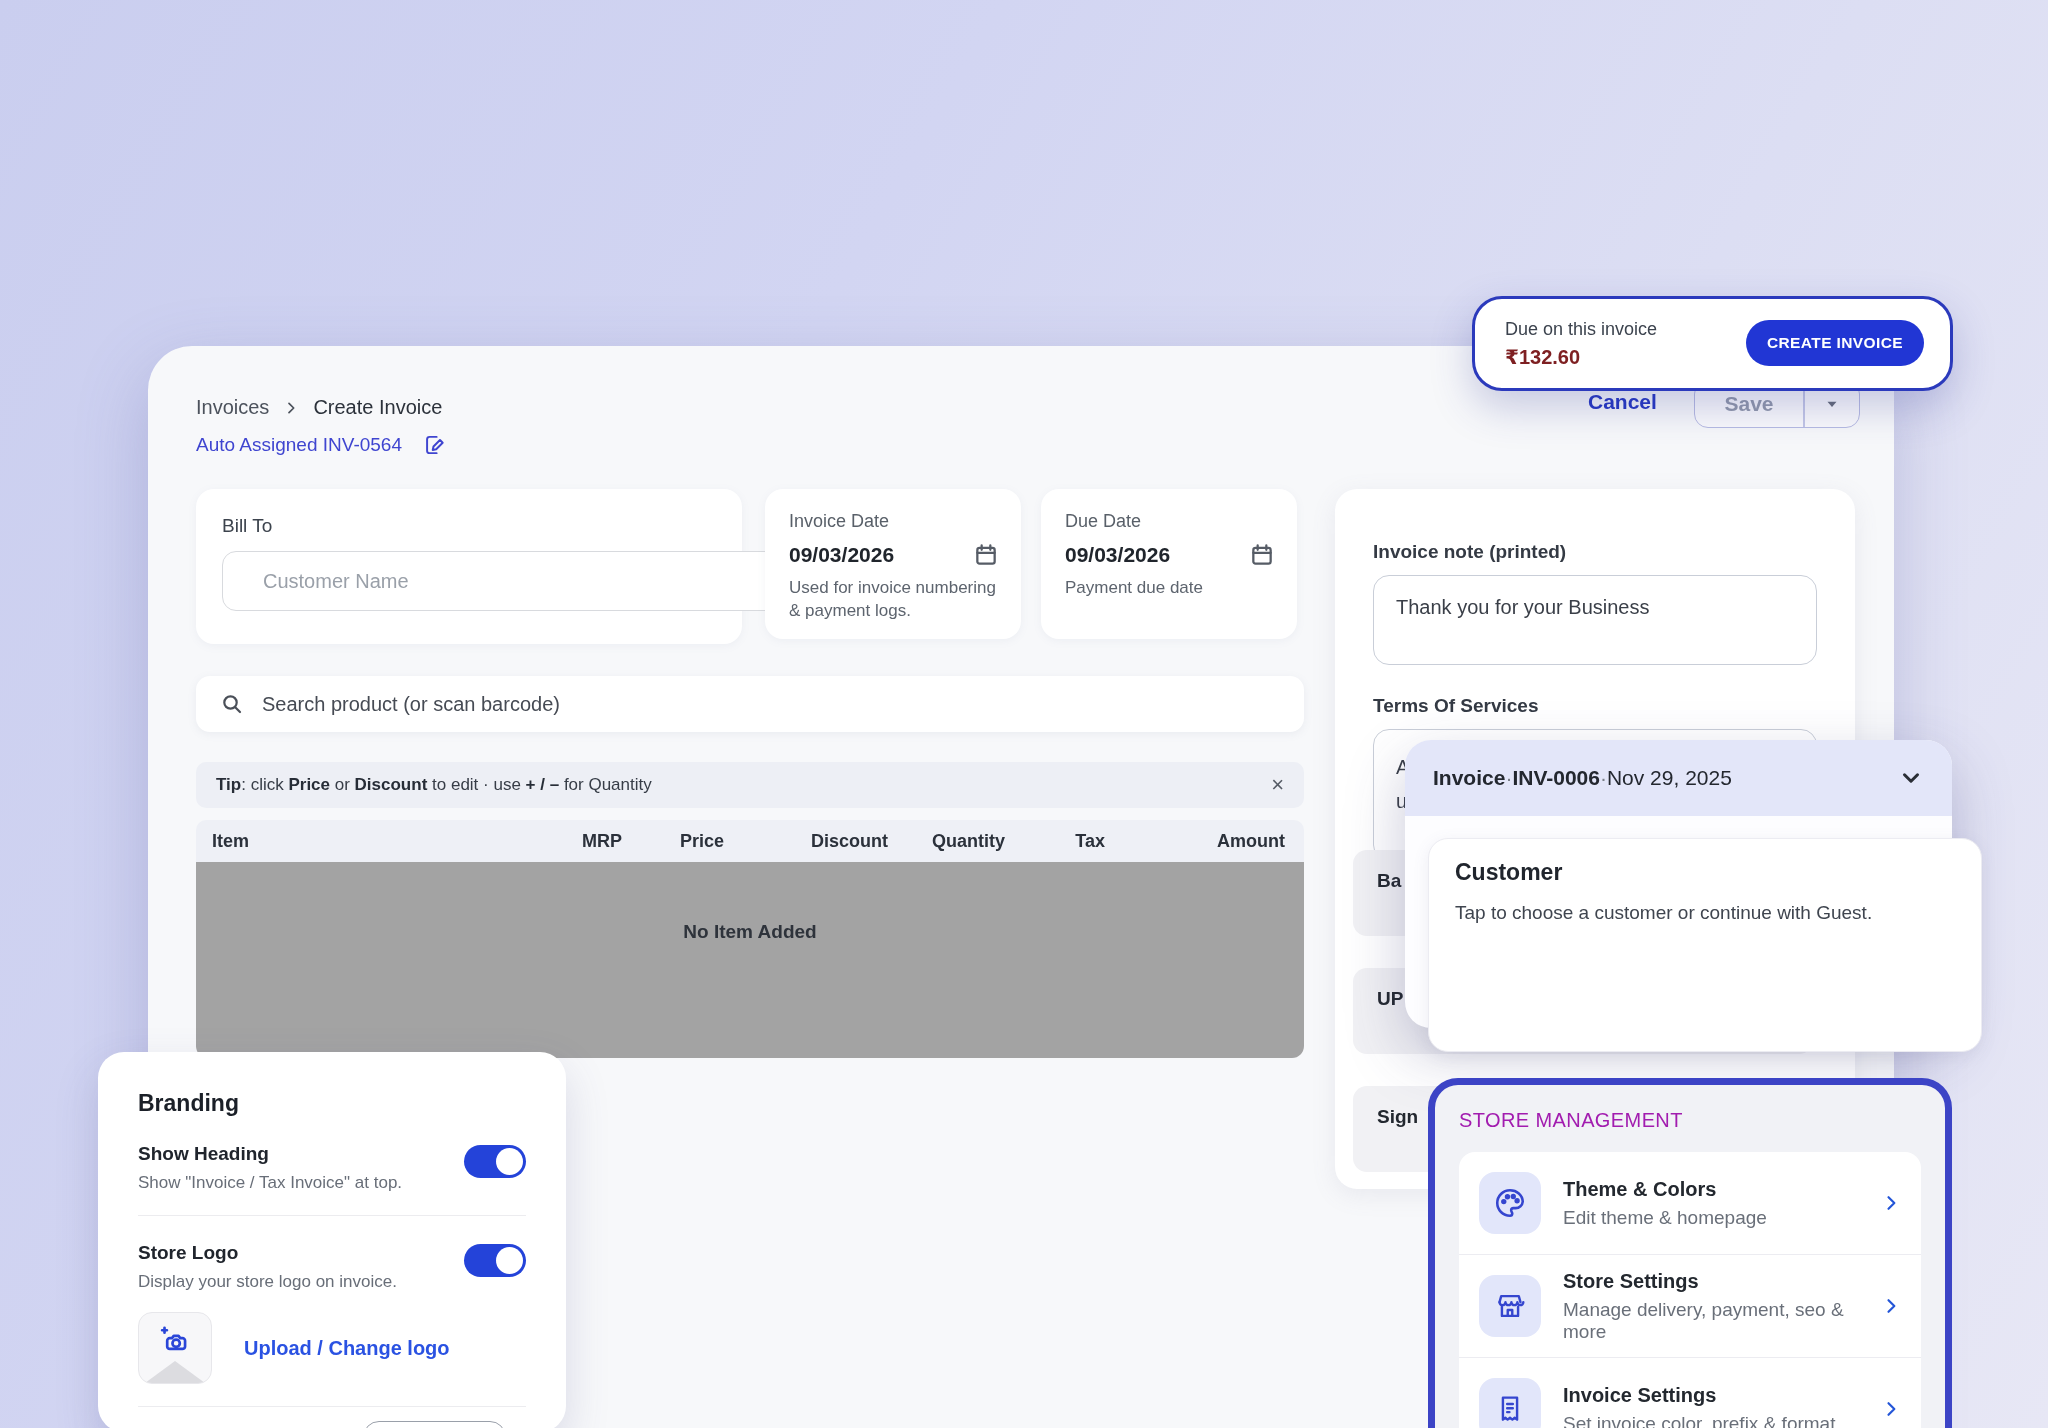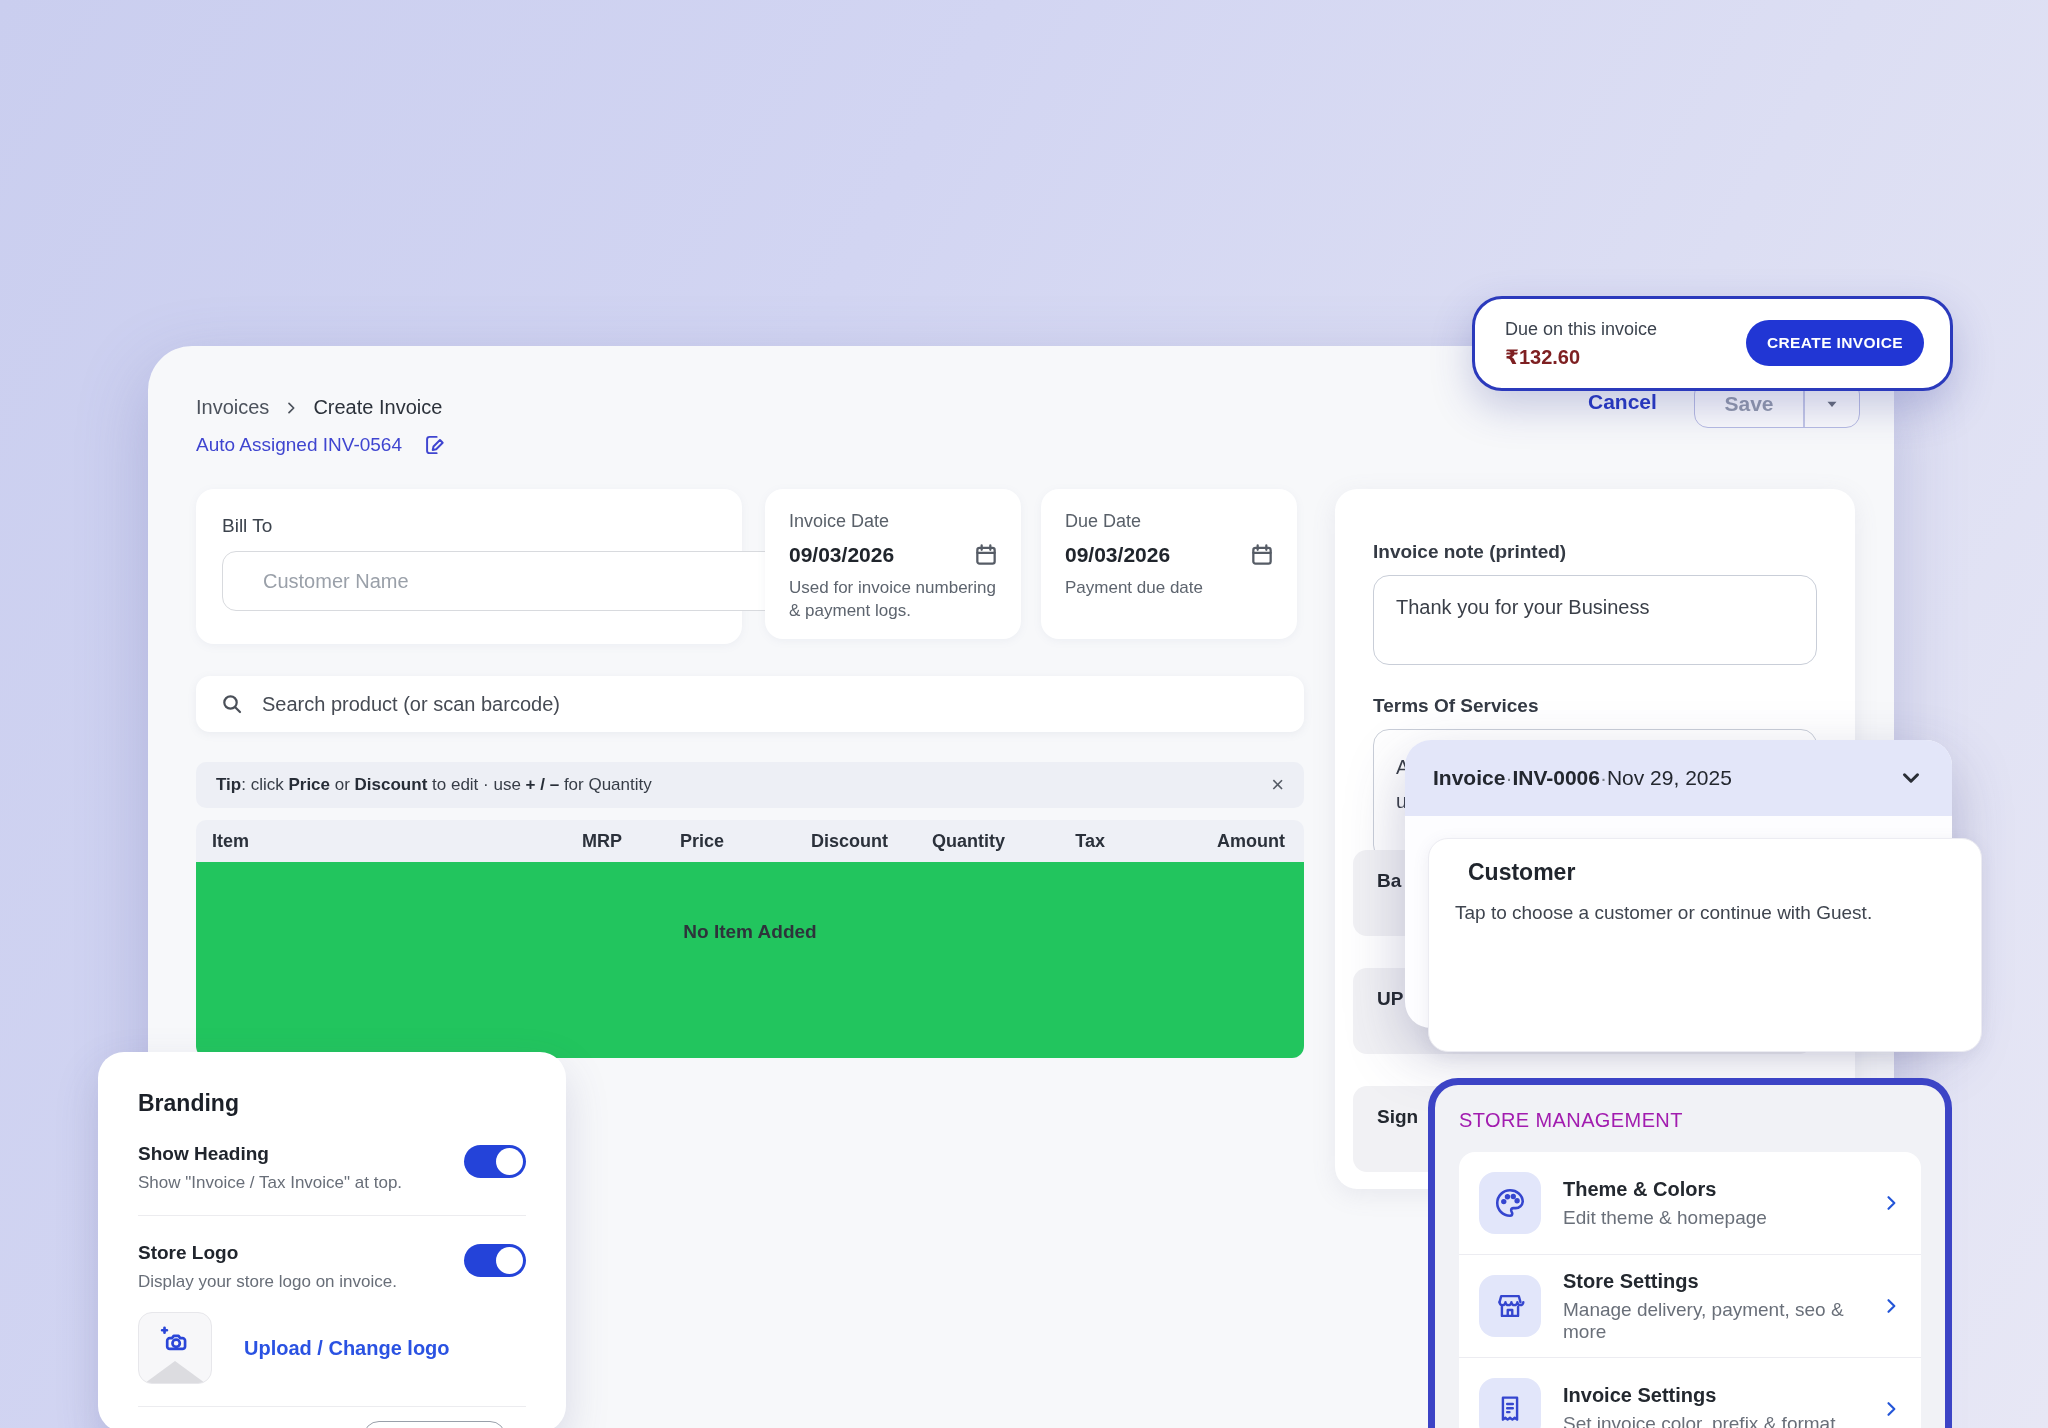--- a/index.html
+++ b/index.html
@@ -47,21 +47,21 @@
 
   .tbl-head{left:196px;top:820px;width:1108px;height:42px;background:#eef0f6;border-radius:10px 10px 0 0;
     display:flex;align-items:center;padding:0 19px 0 16px;z-index:2;font-size:18px;font-weight:700;color:#2b313b;}
   .th-item{width:280px;text-align:left;}
   .th-mrp{width:130px;text-align:right;}
   .th-price{width:102px;text-align:right;}
   .th-disc{width:164px;text-align:right;}
   .th-qty{width:117px;text-align:right;}
   .th-tax{width:100px;text-align:right;}
   .th-amt{width:180px;text-align:right;}
-  .tbl-body{left:196px;top:862px;width:1108px;height:196px;background:#22c55e;border-radius:0 0 12px 12px;
+  .tbl-body{left:196px;top:862px;width:1108px;height:196px;background:#a3a3a3;border-radius:0 0 12px 12px;
     display:flex;align-items:center;justify-content:center;z-index:2;}
   .empty-txt{font-size:19px;font-weight:700;color:#2e333b;margin-bottom:56px;}
 
   
   .right-panel{left:1335px;top:489px;width:520px;height:700px;background:#fff;border-radius:22px;
     box-shadow:0 6px 24px rgba(120,120,160,.12);z-index:3;}
   .panel-label{font-size:19px;font-weight:700;color:#343a44;}
   .note-box{left:1373px;width:444px;border:1.5px solid #c9ced8;border-radius:16px;background:#fff;
     font-size:20px;color:#3a3f48;padding:20px 22px;z-index:4;}
   .gray-card{left:1353px;width:460px;height:86px;background:#f1f1f4;border-radius:14px;z-index:4;
@@ -70,21 +70,21 @@
   
   .drawer{left:1405px;top:740px;width:547px;height:288px;background:#fdfdff;border-radius:26px;
     box-shadow:0 24px 60px rgba(60,60,120,.28);z-index:20;}
   .drawer-head{height:76px;background:#e3e6f9;border-radius:26px 26px 0 0;display:flex;align-items:center;
     padding:0 28px;font-size:21px;color:#23272f;}
   .drawer-head .sep{color:#7b8089;}
   .drawer-head .strong{font-weight:600;}
   .drawer-chev{margin-left:auto;}
   .cust-card{position:absolute;left:23px;top:98px;width:500px;height:172px;background:#fff;border-radius:20px;
     border:1px solid #ececf2;box-shadow:0 4px 16px rgba(100,100,140,.10);padding:20px 26px;}
-  .cust-title{font-size:23px;font-weight:700;color:#20252d;margin-left:13px;}
+  .cust-title{font-size:23px;font-weight:700;color:#20252d;}
   .cust-select{margin-top:18px;width:448px;height:60px;border:1.5px solid #d5d8e0;border-radius:14px;
     display:flex;align-items:center;justify-content:space-between;padding:0 22px;box-sizing:border-box;}
   .cust-select span{font-size:21px;color:#6d737d;}
   .cust-helper{margin-top:16px;font-size:19px;color:#3f454f;}
 
   
   .due-card{left:1472px;top:296px;width:481px;height:95px;background:#fff;border:3.5px solid #2b3abc;
     border-radius:30px;box-shadow:0 16px 40px rgba(50,60,150,.25);z-index:40;}
   .due-label{position:absolute;left:30px;top:20px;font-size:18px;color:#3c434e;}
   .due-amt{position:absolute;left:30px;top:46px;font-size:20px;font-weight:700;color:#7e2022;}

